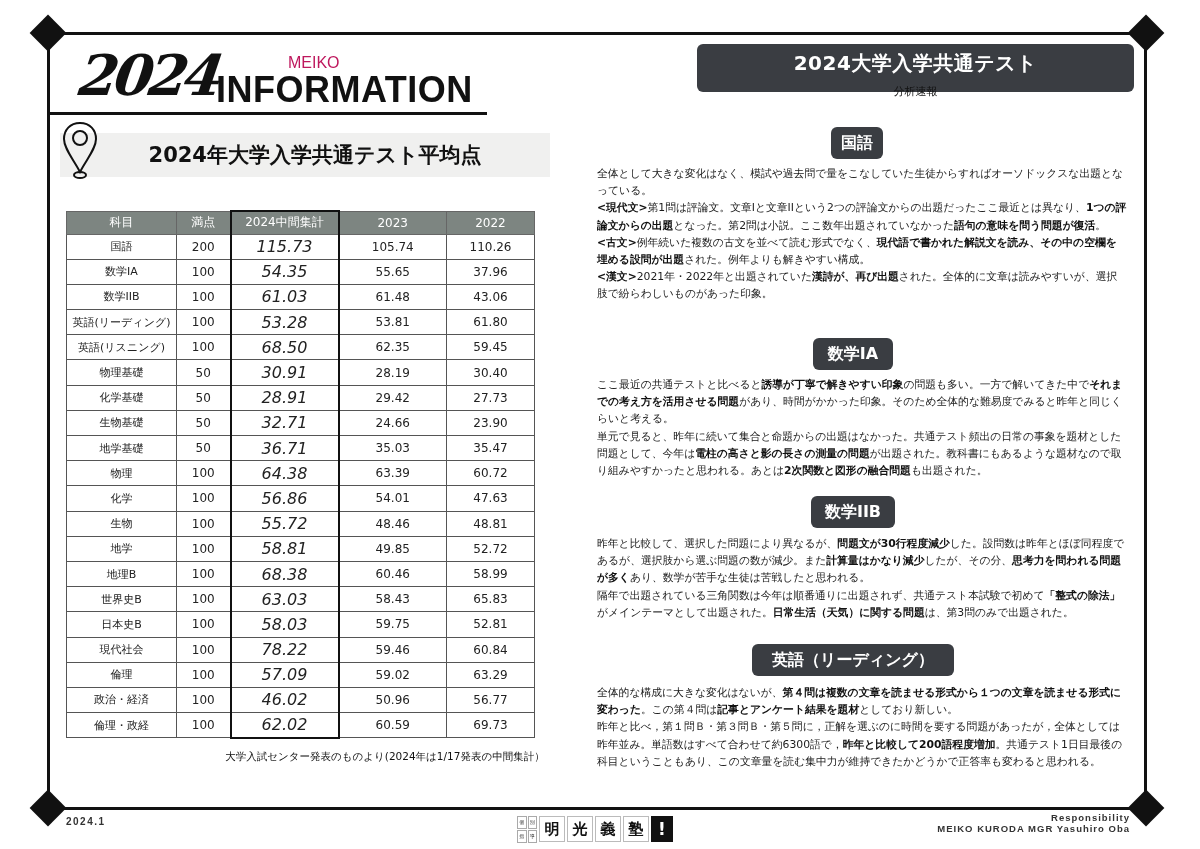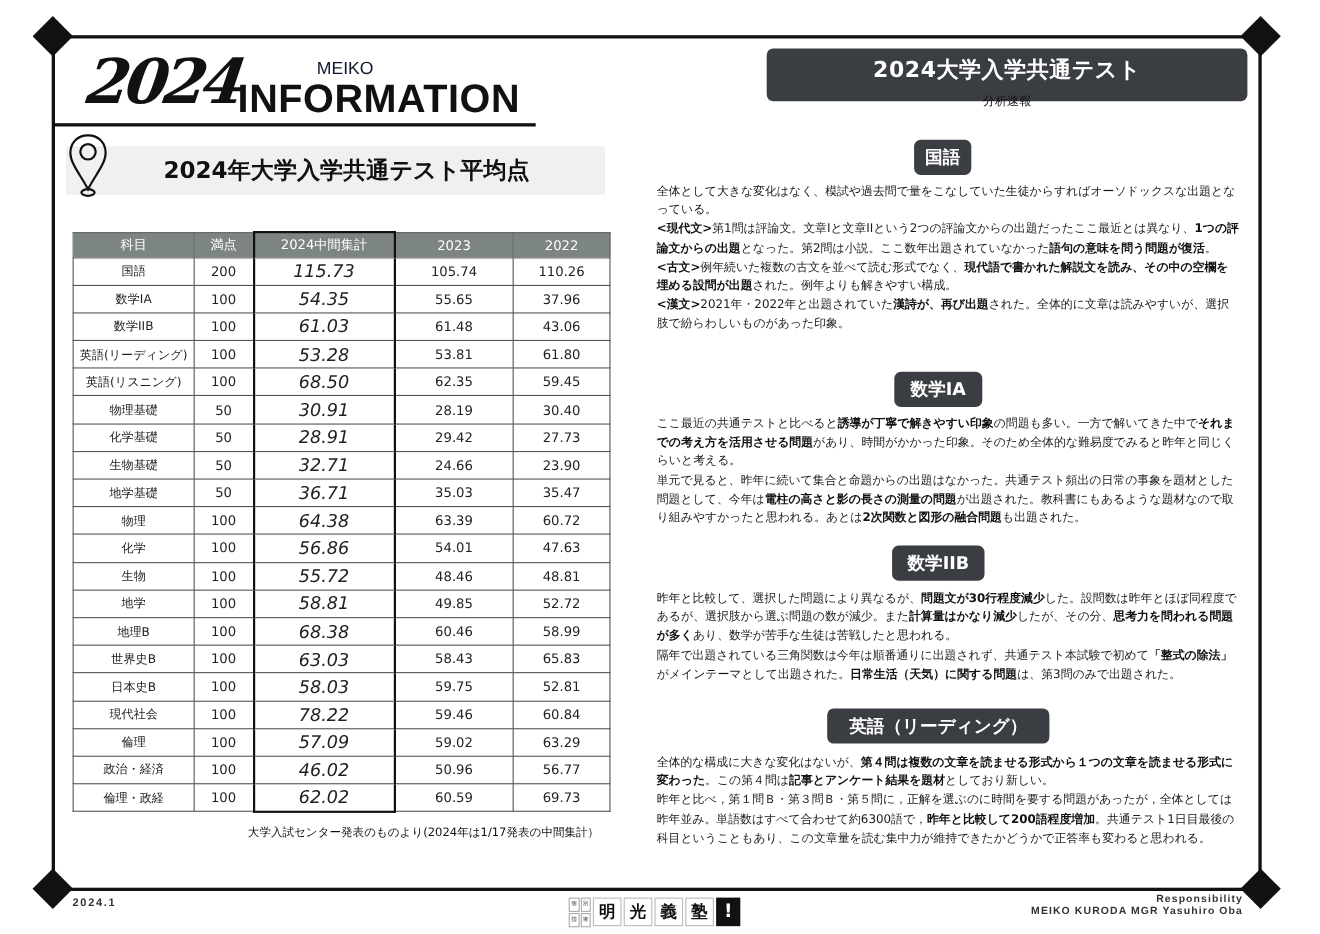--- a/index.html
+++ b/index.html
@@ -15,41 +15,41 @@
   .diamond { position: absolute; width: 26px; height: 26px; background: #111; transform: rotate(45deg); }
   .d-tl { left: 35px; top: 20px; }
   .d-tr { left: 1133px; top: 20px; }
   .d-bl { left: 35px; top: 795px; }
   .d-br { left: 1133px; top: 795px; }
 
   
   .logo-2024 { position: absolute; left: 80px; top: 40px; width: 110px; height: 70px;
     font-family: "DejaVu Serif", serif; font-style: italic; font-weight: bold; font-size: 56px;
     letter-spacing: -4px; color: #111; line-height: 70px; transform: skewX(-8deg); }
-  .brand-small { position: absolute; left: 288px; top: 54px; font-family: "Liberation Sans", sans-serif; font-size: 16px; color: #0f172a; }
+  .brand-small { position: absolute; left: 288px; top: 54px; font-family: "Liberation Sans", sans-serif; font-size: 16px; color: #be185d; }
   .brand-big { position: absolute; left: 216px; top: 69px; font-family: "Liberation Sans", sans-serif; font-size: 36px; font-weight: bold; color: #111; letter-spacing: 0.5px; }
   .header-underline { position: absolute; left: 50px; top: 112px; width: 437px; height: 3px; background: #111; }
 
   
   .pin-icon { position: absolute; left: 60px; top: 120px; width: 40px; height: 60px; }
   .section-title-bar { position: absolute; left: 60px; top: 133px; width: 490px; height: 44px; background: #f0f0ef; }
   .section-title { position: absolute; left: 60px; top: 133px; width: 490px; height: 44px; text-align: center;
     line-height: 44px; font-size: 21px; font-weight: bold; color: #111; padding-left: 20px; }
 
   
   .score-table { position: absolute; left: 66px; top: 210px; border-collapse: collapse; font-family: "DejaVu Sans", sans-serif; }
   .score-table th { background: #7d8581; color: #fff; font-weight: normal; font-size: 12px; height: 23px; border: 1px solid #666; }
   .score-table td { height: 25.2px; border: 1px solid #555; text-align: center; font-size: 12px; color: #222; }
   .score-table td.subj { font-size: 11px; }
   .score-table td.c2024 { font-size: 16px; color: #222; font-style: italic; }
   .score-table .thick-l { border-left: 2px solid #111; }
   .score-table .thick-r { border-right: 2px solid #111; }
   .score-table th.c2024h { border-left: 2px solid #111; border-right: 2px solid #111; border-top: 2px solid #111; }
   .score-table tr:last-child td.c2024 { border-bottom: 2px solid #111; }
-  .col-subj { width: 110px; } .col-max { width: 54px; } .col-2024 { width: 128px; } .col-2023 { width: 108px; } .col-2022 { width: 88px; }
+  .col-subj { width: 110px; } .col-max { width: 54px; } .col-2024 { width: 108px; } .col-2023 { width: 108px; } .col-2022 { width: 88px; }
   .table-note { position: absolute; left: 220px; top: 750px; font-size: 10.5px; color: #111; width: 330px; text-align: center; }
 
   
   .banner { position: absolute; left: 697px; top: 44px; width: 437px; height: 48px; background: #3a3d42; border-radius: 6px;
     color: #fff; text-align: center; line-height: 38px; font-size: 20px; font-weight: bold; letter-spacing: 0.5px; }
   .banner-sub { position: absolute; left: 697px; top: 84px; width: 437px; text-align: center; font-size: 11px; color: #111; }
 
   .pill { position: absolute; height: 32px; background: #3a3d42; color: #fff; border-radius: 6px; font-weight: bold;
     font-size: 16px; line-height: 32px; text-align: center; padding: 0 10px; }
   .pill-kokugo { left: 831px; top: 127px; width: 52px; }

